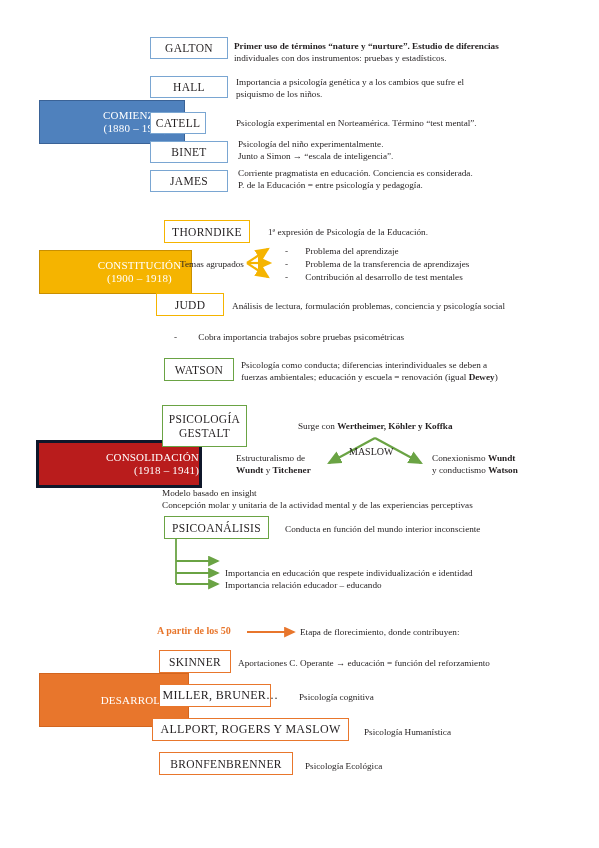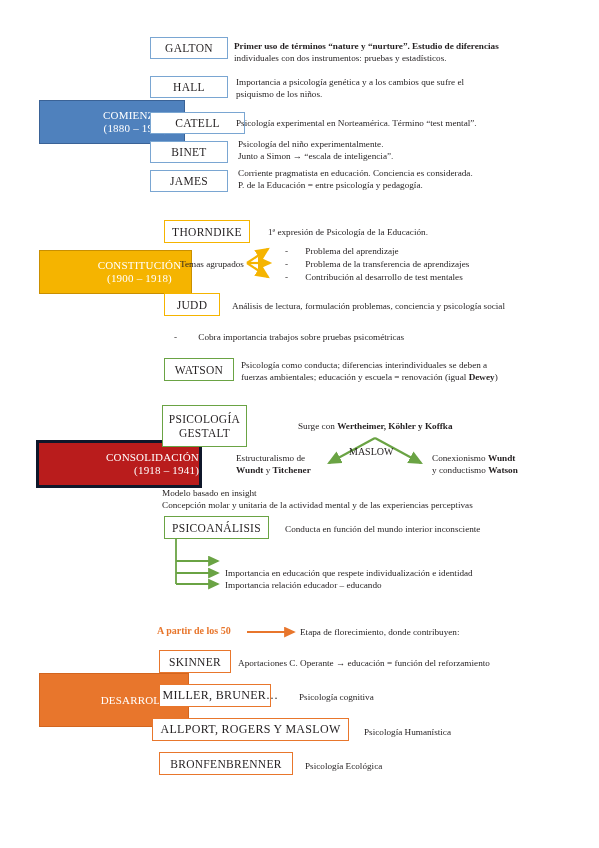--- a/index.html
+++ b/index.html
@@ -113,21 +113,21 @@
     </div>
   <div class="txt" style="left:234px;top:40px;font-weight:bold;">Primer uso de términos “nature y “nurture”. Estudio de diferencias</div>
   <div class="txt" style="left:234px;top:52px;">individuales con dos instrumentos: pruebas y estadísticos.</div>
 
   <div class="namebox b-blue" style="left:150px;top:76px;width:78px;height:22px;">
     <span>HALL</span>
     </div>
   <div class="txt" style="left:236px;top:76px;">Importancia a psicología genética y a los cambios que sufre el</div>
   <div class="txt" style="left:236px;top:88px;">psiquismo de los niños.</div>
 
-  <div class="namebox b-blue" style="left:150px;top:112px;width:95px;height:22px;">
+  <div class="namebox b-blue" style="left:150px;top:112px;width:56px;height:22px;">
     <span>CATELL</span>
     </div>
   <div class="txt" style="left:236px;top:117px;">Psicología experimental en Norteamérica. Término “test mental”.</div>
 
   <div class="namebox b-blue" style="left:150px;top:141px;width:78px;height:22px;">
     <span>BINET</span>
     </div>
   <div class="txt" style="left:238px;top:138px;">Psicología del niño experimentalmente.</div>
   <div class="txt" style="left:238px;top:150px;">Junto a Simon → “escala de inteligencia”.</div>
 
@@ -147,21 +147,21 @@
   <div class="bullet" style="left:285px;top:245px;">
     <span style="display:inline-block;width:18px;">-</span>
     <span>Problema del aprendizaje</span></div>
   <div class="bullet" style="left:285px;top:258px;">
     <span style="display:inline-block;width:18px;">-</span>
     <span>Problema de la transferencia de aprendizajes</span></div>
   <div class="bullet" style="left:285px;top:271px;">
     <span style="display:inline-block;width:18px;">-</span>
     <span>Contribución al desarrollo de test mentales</span></div>
 
-  <div class="namebox b-yellow" style="left:164px;top:293px;width:56px;height:23px;">
+  <div class="namebox b-yellow" style="left:156px;top:293px;width:68px;height:23px;">
     <span>JUDD</span>
     </div>
   <div class="txt" style="left:232px;top:300px;">Análisis de lectura, formulación problemas, conciencia y psicología social</div>
 
   <div class="bullet" style="left:174px;top:331px;">
     <span style="display:inline-block;width:22px;">-</span>
     <span>Cobra importancia trabajos sobre pruebas psicométricas</span></div>
 
   <div class="namebox b-green" style="left:164px;top:358px;width:70px;height:23px;">
     <span>WATSON</span>

